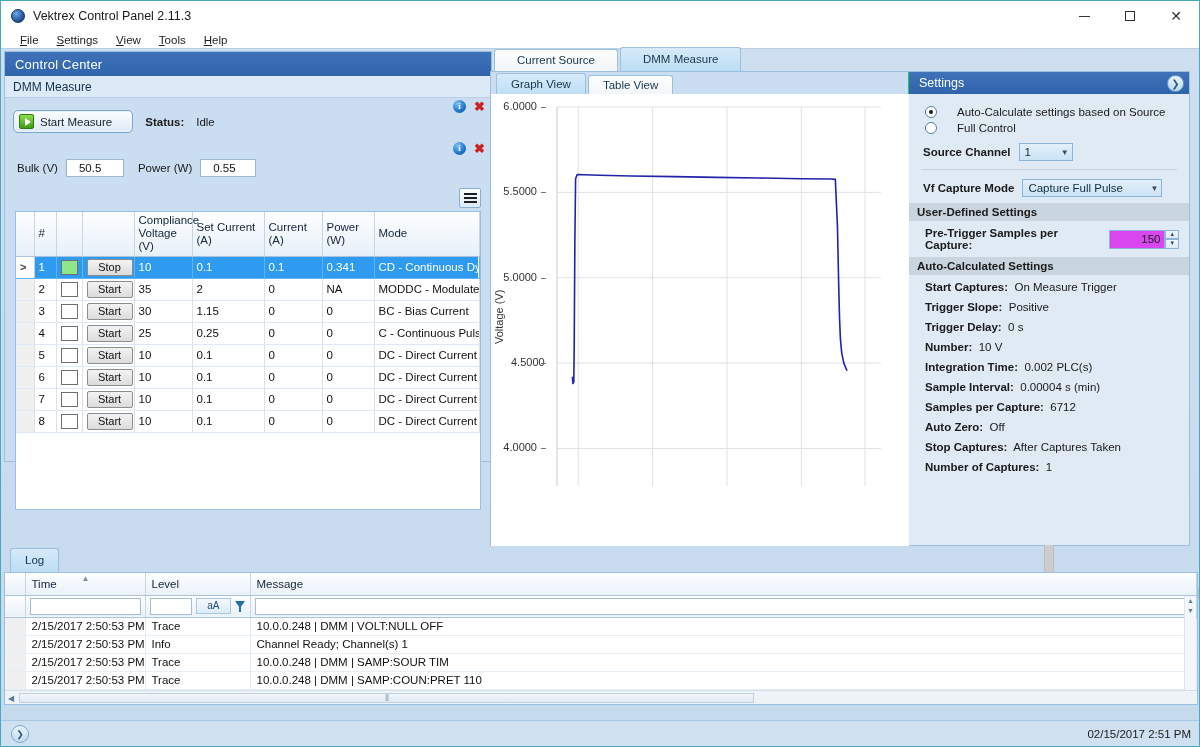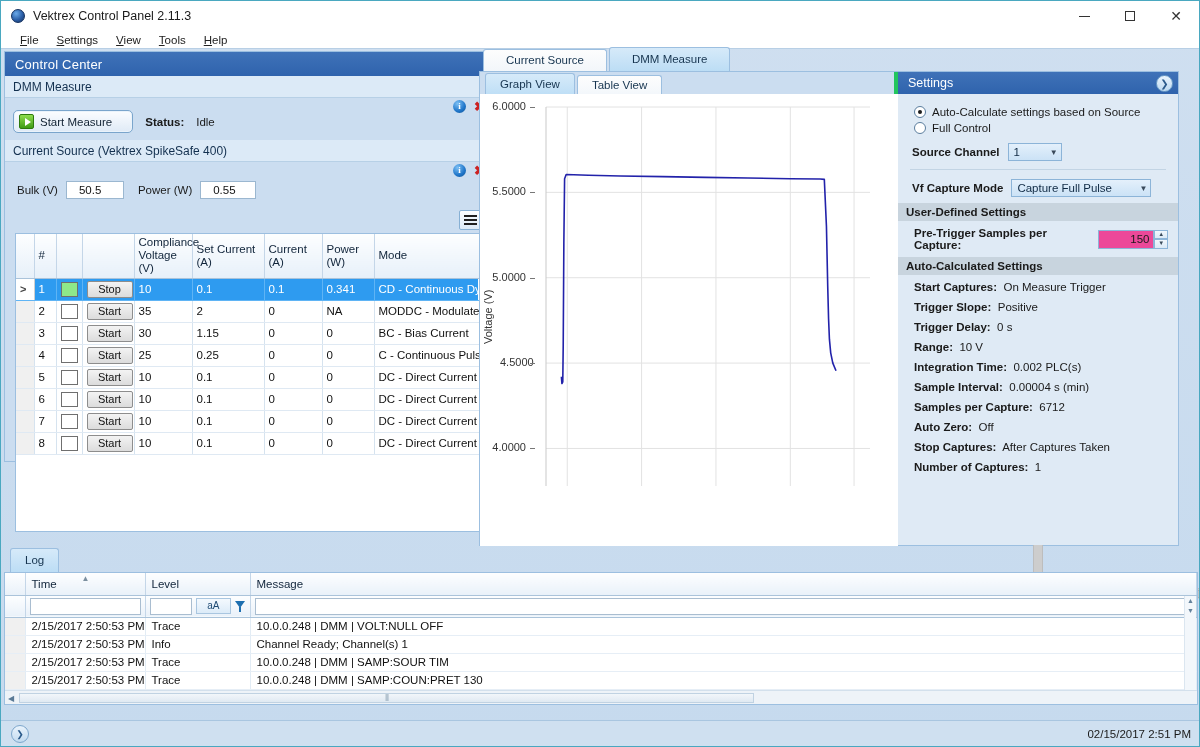--- a/index.html
+++ b/index.html
@@ -148,42 +148,42 @@
   .minibtn {
     display:block; width:46px; height:17px; line-height:15px; text-align:center;
     font-size:11px; color:#111;
     background:linear-gradient(180deg,#f3f3f3 0%, #dcdcdc 100%);
     border:1px solid #8d8d8d; border-radius:2px;
   }
   .mode-clip { position:relative; }
   tr.sel .mode-clip { box-shadow:-1px 0 0 #ffffff inset; }
 
   
-  .right-area { position:absolute; left:478px; top:46px; width:700px; height:500px; }
+  .right-area { position:absolute; left:489px; top:46px; width:700px; height:500px; }
   .tabrow { display:flex; align-items:flex-end; height:24px; padding-left:4px; }
   .tab {
     height:22px; line-height:21px; padding:0 22px; font-size:11.5px;
     border:1px solid #9cbfe0; border-bottom:none;
     border-radius:3px 3px 0 0; margin-right:2px;
     background:linear-gradient(180deg,#fdfdfd 0%, #f2f6fa 100%); color:#16344f;
   }
   .tab.active { background:linear-gradient(180deg,#d6eaf9 0%, #bcddf5 100%); height:24px; line-height:23px; }
   .content-pane {
     background:#fff; border:1px solid #9cbfe0; height:475px; position:relative;
     display:flex;
   }
   .inner-tabrow { display:flex; align-items:flex-end; height:22px; padding-left:5px; background:#cbddf0; }
   .itab {
     height:19px; line-height:18px; padding:0 14px; font-size:11.5px;
     border:1px solid #9cbfe0; border-bottom:none; border-radius:3px 3px 0 0;
     margin-right:2px; background:linear-gradient(180deg,#fdfdfd,#f3f7fb); color:#16344f;
   }
   .itab.active { background:linear-gradient(180deg,#d6eaf9,#bfdff6); height:21px; line-height:20px; }
 
-  .graph-col { width:418px; background:#fff; border-right:4px solid #22c55e; position:relative; }
+  .graph-col { width:418px; background:#fff; border-right:1px solid #22c55e; position:relative; }
   .chart-host { position:relative; width:418px; height:452px; background:#fff; }
 
   
   .ylabel {
     position:absolute; left:2px; top:250px; transform:rotate(-90deg); transform-origin:left top;
     font-size:11px; color:#333; white-space:nowrap;
   }
   .ytick { position:absolute; right:0; font-size:11px; color:#333; text-align:right; white-space:nowrap; }
   .ytick-dash { position:absolute; width:5px; height:1px; background:#777; }
   .xtick { position:absolute; font-size:11px; color:#333; white-space:nowrap; }
@@ -208,21 +208,21 @@
   .set-header {
     height:22px; background:linear-gradient(180deg,#3f72b8 0%, #2f63ad 100%);
     color:#fff; font-size:12.5px; display:flex; align-items:center; padding-left:10px;
   }
   .set-expander {
     position:absolute; right:5px; top:3px; width:17px; height:17px; border-radius:50%;
     background:linear-gradient(180deg,#eaf4fd,#bdd9f1); border:1px solid #6f9fc9;
     color:#2d5b8c; font-size:10px; text-align:center; line-height:16px;
   }
   .set-body { padding:8px 10px 0 10px; }
-  .radio-line { display:flex; align-items:center; gap:6px; margin:4px 0 4px 6px; font-size:11.5px; }
+  .radio-line { display:flex; align-items:center; gap:20px; margin:4px 0 4px 6px; font-size:11.5px; }
   .radio {
     width:12px; height:12px; border-radius:50%; border:1px solid #5b7e9e; background:#fff;
     position:relative; flex:none;
   }
   .radio.on::after {
     content:""; position:absolute; left:3px; top:3px; width:4px; height:4px;
     border-radius:50%; background:#1b1b1b;
   }
   .inline-row { display:flex; align-items:center; gap:8px; margin:9px 0 4px 4px; font-size:11.5px; }
   .lbl-b { font-weight:bold; }
@@ -234,21 +234,21 @@
   .combo .car { font-size:8px; color:#39495a; margin-left:6px; }
   .divider { height:1px; background:#c2d4e4; margin:8px 2px; }
   .grp-hdr {
     background:#c8d4de; font-size:11.5px; font-weight:bold; color:#1a1a1a;
     padding:3px 8px; margin:6px -10px 6px -10px;
   }
   .kv { font-size:11.5px; margin:0 0 8px 6px; }
   .kv b { font-weight:bold; }
   .spin-row { display:flex; align-items:center; gap:0; margin:0 0 2px 6px; font-size:11.5px; }
   .spin-input {
-    width:58px; height:19px; background:#ec4899; border:1px solid #8cb4d8;
+    width:58px; height:19px; background:#d946ef; border:1px solid #8cb4d8;
     text-align:right; padding-right:4px; line-height:17px; font-size:11.5px;
   }
   .spin-btns { width:14px; height:19px; display:flex; flex-direction:column; }
   .spin-btns span {
     flex:1; background:linear-gradient(180deg,#f1f7fd,#dbe9f6); border:1px solid #8cb4d8;
     font-size:6px; line-height:7px; text-align:center; color:#3a4a5a;
   }
 
   
   .log-panel { position:absolute; left:3px; top:549px; width:1194px; height:172px; }
@@ -360,21 +360,20 @@
         <div class="ctrl-row" style="padding-top:12px;">
           <div class="btn-measure">
             <span class="play-ico"></span>
             <span>Start Measure</span>
           </div>
           <span class="status-lbl">Status:</span>
           <span class="status-val">Idle</span>
         </div>
       </div>
 
-      <div class="sec-title">Current Source (Vektrex SpikeSafe 400)</div>
 
       <div class="sec-strip" style="height:48px;">
         <div class="icon-row">
           <div class="info-ico">i</div>
           <div class="close-ico">✖</div>
         </div>
         <div class="field-row" style="padding-top:19px;">
           <span class="f-label">Bulk (V)</span>
           <input class="f-input" style="width: 58px;" value="50.5">
           <span class="f-label" style="margin-left:6px;">Power (W)</span>
@@ -635,21 +634,21 @@
               <span>▼</span>
             </div>
           </div>
 
           <div class="grp-hdr">Auto-Calculated Settings</div>
 
           <div id="auto-list">
               <div class="kv"><b>Start Captures:</b>&nbsp; <span>On Measure Trigger</span></div>
               <div class="kv"><b>Trigger Slope:</b>&nbsp; <span>Positive</span></div>
               <div class="kv"><b>Trigger Delay:</b>&nbsp; <span>0  s</span></div>
-              <div class="kv"><b>Range:</b>&nbsp; <span>10 V</span></div>
+              <div class="kv"><b>Number:</b>&nbsp; <span>10 V</span></div>
               <div class="kv"><b>Integration Time:</b>&nbsp; <span>0.002  PLC(s)</span></div>
               <div class="kv"><b>Sample Interval:</b>&nbsp; <span>0.00004  s  (min)</span></div>
               <div class="kv"><b>Samples per Capture:</b>&nbsp; <span>6712</span></div>
               <div class="kv"><b>Auto Zero:</b>&nbsp; <span>Off</span></div>
               <div class="kv"><b>Stop Captures:</b>&nbsp; <span>After Captures Taken</span></div>
               <div class="kv"><b>Number of Captures:</b>&nbsp; <span>1</span></div>
             </div>
         </div>
       </div>
     </div>
@@ -704,21 +703,21 @@
             <tr>
               <td class="lc-ind"></td>
               <td class="lc-time">2/15/2017 2:50:53 PM</td>
               <td class="lc-level">Trace</td>
               <td>10.0.0.248 | DMM | SAMP:SOUR TIM</td>
             </tr>
             <tr>
               <td class="lc-ind"></td>
               <td class="lc-time">2/15/2017 2:50:53 PM</td>
               <td class="lc-level">Trace</td>
-              <td>10.0.0.248 | DMM | SAMP:COUN:PRET 130</td>
+              <td>10.0.0.248 | DMM | SAMP:COUN:PRET 110</td>
             </tr>
             <tr>
               <td class="lc-ind"></td>
               <td class="lc-time">2/15/2017 2:50:53 PM</td>
               <td class="lc-level">Trace</td>
               <td>10.0.0.248 | DMM | SAMP:TIM? MIN | +4.00000000E-05</td>
             </tr>
           </tbody>
       </table>
       <div class="vsb-right">

